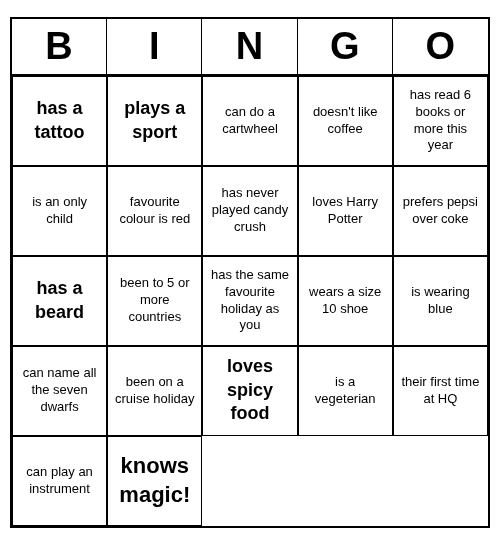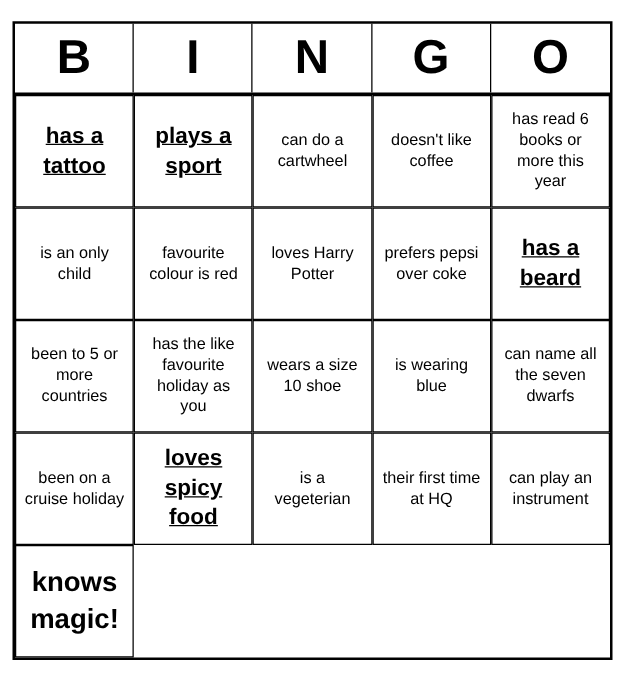--- a/index.html
+++ b/index.html
@@ -45,21 +45,20 @@
       justify-content: center;
       text-align: center;
       padding: 6px;
       font-size: 13px;
       line-height: 1.3;
       font-family: Arial, sans-serif;
     }
     .bingo-cell.large-text {
       font-size: 18px;
       font-weight: bold;
-      text-decoration: underline;
     }
     .bingo-cell.xlarge-text {
       font-size: 22px;
       font-weight: bold;
     }
   </style>
 </head>
 <body>
 
 <div class="bingo-card">
@@ -71,25 +70,26 @@
       <div class="bingo-header-cell">O</div>
     </div>
   <div class="bingo-grid">
   <div class="bingo-cell large-text">has a tattoo</div>
       <div class="bingo-cell large-text">plays a sport</div>
       <div class="bingo-cell">can do a cartwheel</div>
       <div class="bingo-cell">doesn't like coffee</div>
       <div class="bingo-cell">has read 6 books or more this year</div>
       <div class="bingo-cell">is an only child</div>
       <div class="bingo-cell">favourite colour is red</div>
+      <div class="bingo-cell">has never played candy crush</div>
       <div class="bingo-cell">loves Harry Potter</div>
       <div class="bingo-cell">prefers pepsi over coke</div>
       <div class="bingo-cell large-text">has a beard</div>
       <div class="bingo-cell">been to 5 or more countries</div>
-      <div class="bingo-cell">has the like favourite holiday as you</div>
+      <div class="bingo-cell">has the same favourite holiday as you</div>
       <div class="bingo-cell">wears a size 10 shoe</div>
       <div class="bingo-cell">is wearing blue</div>
       <div class="bingo-cell">can name all the seven dwarfs</div>
       <div class="bingo-cell">been on a cruise holiday</div>
       <div class="bingo-cell large-text">loves spicy food</div>
       <div class="bingo-cell">is a vegeterian</div>
       <div class="bingo-cell">their first time at HQ</div>
       <div class="bingo-cell">can play an instrument</div>
       <div class="bingo-cell xlarge-text">knows magic!</div>
     </div>

